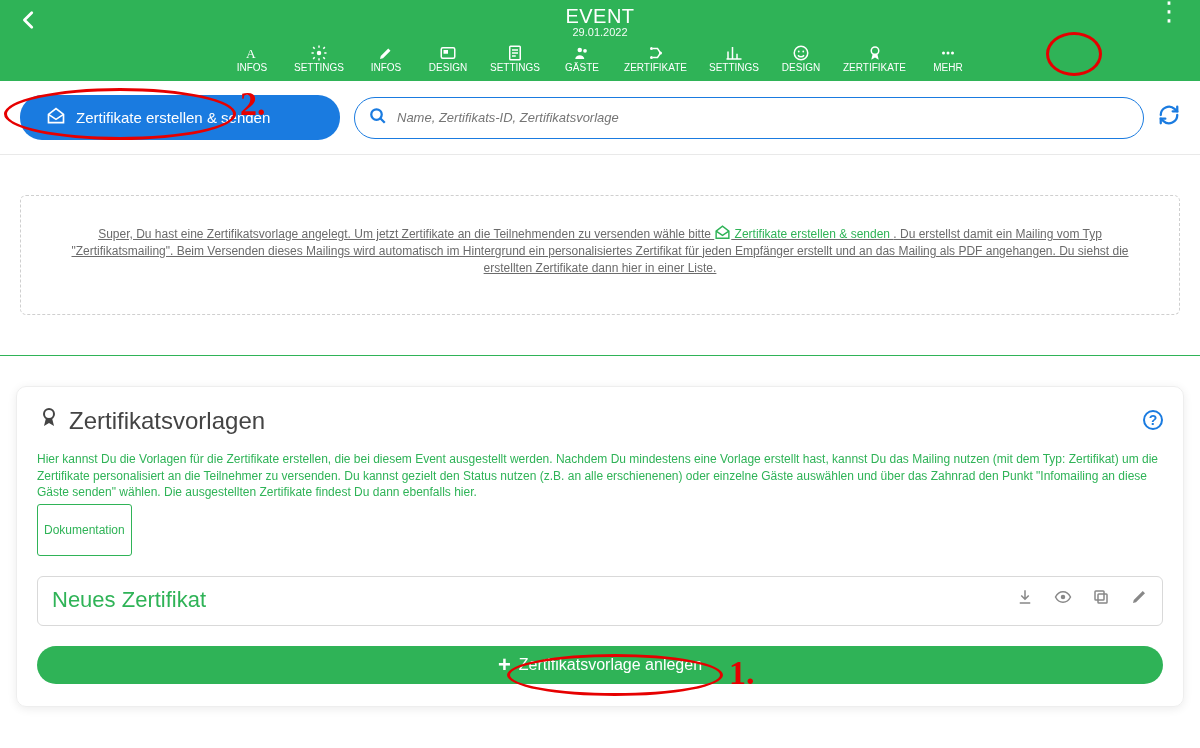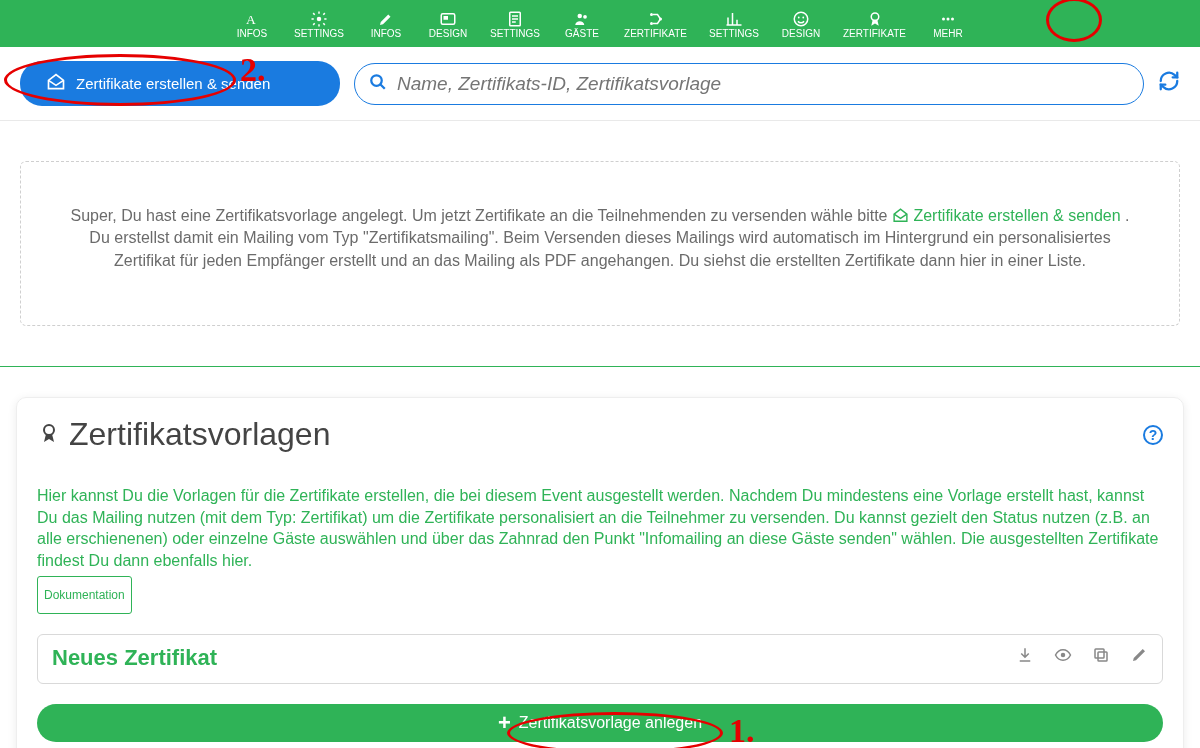--- a/index.html
+++ b/index.html
@@ -102,21 +102,21 @@
     border: 1px solid var(--blue);
     border-radius: 22px;
     padding: 0 14px;
     height: 42px;
   }
   .search svg { width:18px; height:18px; stroke:var(--blue); fill:none; stroke-width:3;}
   .search input {
     border: none;
     outline: none;
     flex: 1;
-    font-size: 19px;
+    font-size: 13px;
     font-style: italic;
     color: var(--gray-text);
     background: transparent;
     margin-left: 8px;
   }
   .refresh {
     color: var(--blue);
     font-size: 22px;
     cursor: pointer;
   }
@@ -130,77 +130,77 @@
     text-align: center;
     color: var(--gray-text);
   }
   .empty-card h2 {
     font-size: 28px;
     font-weight: 400;
     margin: 0 0 12px;
     color: #6a6a6a;
   }
   .empty-card p {
-    font-size: 16px;
+    font-size: 12px;
     line-height: 1.4;
-    margin: 17px;
+    margin: 2px;
+    text-decoration: underline;
   }
   .empty-card .link { color: var(--green); }
   .empty-card .link svg { width:17px; height:17px; fill:none; stroke:var(--green); stroke-width:2; vertical-align:-3px;}
 
   .divider { height:1px; background: var(--green); margin: 0; }
 
   
   .panel {
     margin: 30px 16px 20px;
     border: 1px solid #eee;
     border-radius: 10px;
     box-shadow: 0 2px 10px rgba(0,0,0,.08);
     padding: 18px 20px 22px;
     position: relative;
   }
   .panel-head {
     display:flex; align-items:center; justify-content:space-between;
   }
   .panel-title {
     display:flex; align-items:flex-end; gap:8px;
-    font-size: 32px; color:#444;
+    font-size: 24px; color:#444;
   }
   .panel-title svg { width:24px; height:24px; fill:#444; }
   .help-icon {
     color: var(--blue);
     border: 2px solid var(--blue);
     width: 20px; height:20px; border-radius:50%;
     display:flex; align-items:center; justify-content:center;
     font-size: 14px; font-weight:700;
     cursor:pointer;
   }
   .panel-desc {
-    font-size: 16px;
+    font-size: 12px;
     color: var(--green);
     line-height: 1.35;
-    margin-top: 32px;
+    margin-top: 16px;
   }
   .doc-tag {
     display:inline-block;
     border:1px solid var(--green);
     border-radius: 3px;
-    padding: 11px 6px;
+    padding: 18px 6px;
     font-size: 12px;
     color: var(--green);
     margin-top: 4px;
     cursor:pointer;
   }
 
   .template-row {
     border:1px solid var(--border);
     border-radius:6px;
     margin-top: 20px;
     padding: 10px 14px 12px;
-    font-weight: bold;
   }
   .template-row .row-top {
     display:flex; align-items:center; justify-content:space-between;
   }
   .template-name { color: var(--green); font-size:22px; }
   .row-actions { display:flex; gap:20px; }
   .row-actions span { color: var(--gray-text); font-size:18px; cursor:pointer;}
   .row-actions svg { width:18px; height:18px; fill:var(--gray-text); }
   .template-sub { color: var(--gray-text); font-size:13px; margin-top:14px; }
 
@@ -230,20 +230,32 @@
     font-family: Georgia, serif;
     font-weight:700;
     font-size:34px;
     pointer-events:none;
   }
 </style>
 </head>
 <body>
 
 <div class="header">
+  <div class="hdr-top">
+    <div class="back-btn">
+      <svg viewBox="0 0 24 24" width="22" height="22">
+          <path d="M15 4 L7 12 L15 20" stroke="#fff" stroke-width="3" fill="none" stroke-linecap="round" stroke-linejoin="round"></path>
+        </svg>
+    </div>
+    <div class="hdr-title">
+      <div class="t1">EVENT</div>
+      <div class="t2">29.01.2022</div>
+    </div>
+    <div class="more-dots">⋮</div>
+  </div>
 
   <div class="tabs">
     <div class="tab">
       <div class="ic">
           <svg viewBox="0 0 24 24">
             <text x="4" y="18" font-size="18" font-family="serif" fill="#fff">A</text>
           </svg>
         </div>
       <div>INFOS</div>
     </div>

